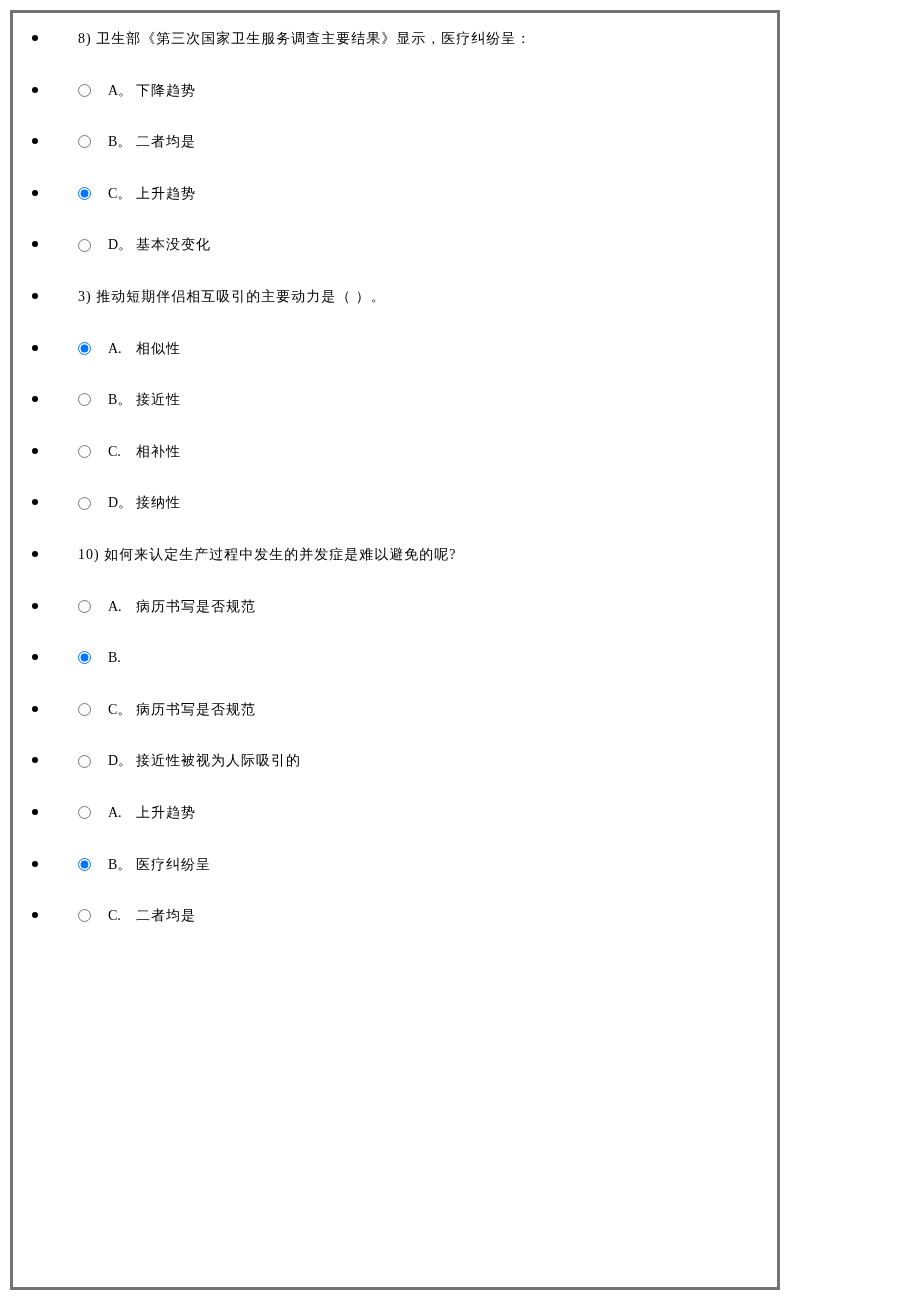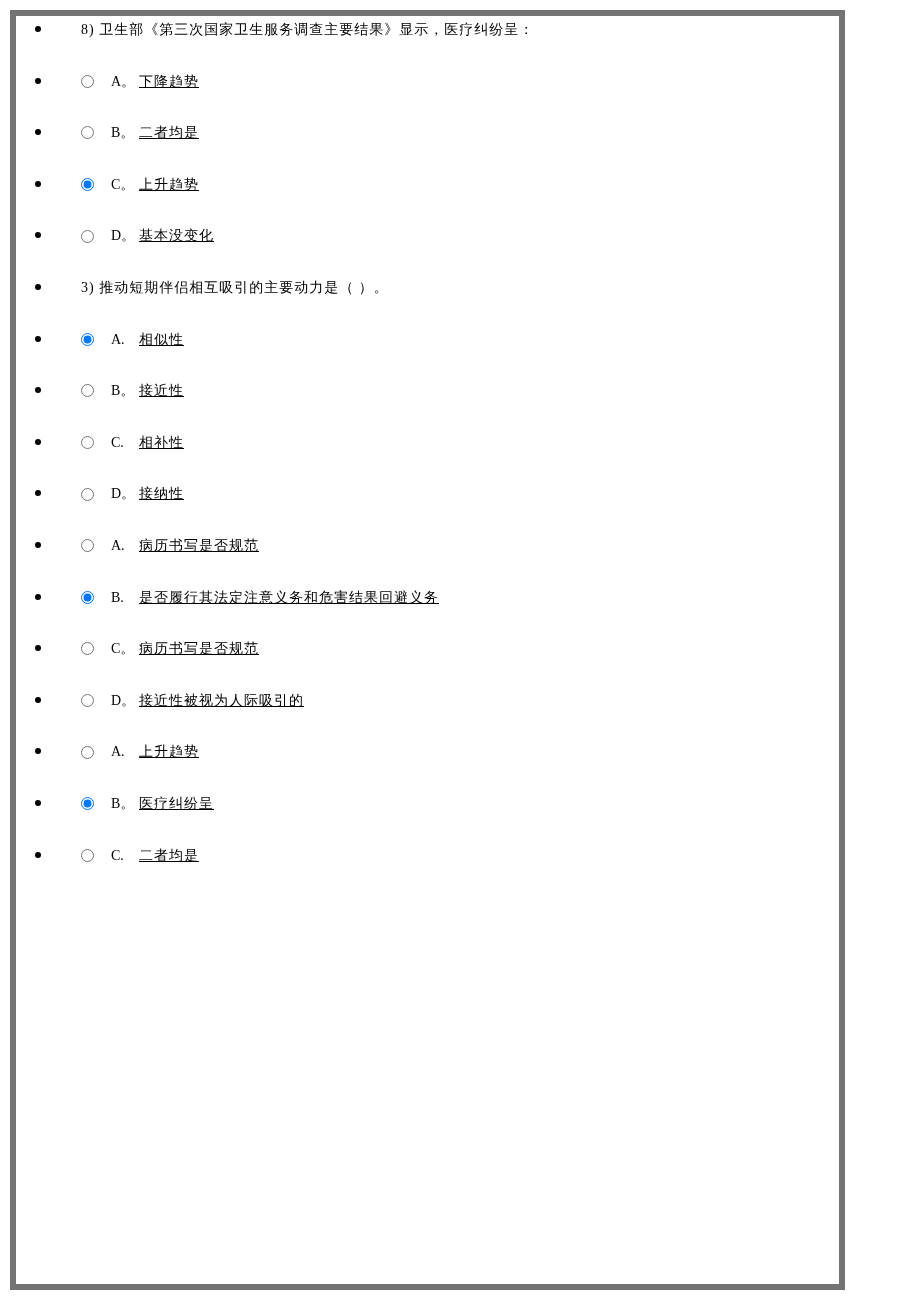--- a/index.html
+++ b/index.html
@@ -5,24 +5,24 @@
     * { margin: 0; padding: 0; box-sizing: border-box; }
     body {
       font-family: "SimSun", "宋体", serif;
       font-size: 14px;
       color: #000;
       background: #fff;
       padding: 10px;
       line-height: 1.4;
     }
     .container {
-      border: 6px solid #737373;
-      width: 835px;
+      border: 3px solid #737373;
+      width: 770px;
       min-height: 1280px;
-      padding: 4px 15px;
+      padding: 16px 15px;
     }
     ul.outer {
       list-style: none;
     }
     ul.outer > li {
       position: relative;
       padding-left: 50px;
       margin-bottom: 32px;
     }
     ul.outer > li::before {
@@ -53,21 +53,20 @@
       width: 13px;
       height: 13px;
       margin: 0;
     }
     .opt-letter {
       display: inline-block;
       min-width: 28px;
     }
     .opt-text {
       letter-spacing: 1px;
-      text-decoration: underline;
     }
   </style>
 </head>
 <body>
 
 <div class="container">
   <ul class="outer" id="qlist">
   <li><span class="question">8)  卫生部《第三次国家卫生服务调查主要结果》显示，医疗纠纷呈：</span></li>
       <li>
         <div class="option-row">
@@ -135,36 +134,36 @@
       </li>
       <li>
         <div class="option-row">
           <span class="radio-wrap">
             <input type="radio" name="q1" style="">
           </span>
           <span class="opt-letter">D。</span>
           <span class="opt-text">接纳性</span>
         </div>
       </li>
+      <li><span class="question">10)  如何来认定生产过程中发生的并发症是难以避免的呢?</span></li>
       <li>
         <div class="option-row">
           <span class="radio-wrap">
             <input type="radio" name="q2" style="">
           </span>
           <span class="opt-letter">A.</span>
           <span class="opt-text">病历书写是否规范</span>
         </div>
       </li>
       <li>
         <div class="option-row">
           <span class="radio-wrap">
             <input type="radio" name="q2" checked="" style="">
           </span>
           <span class="opt-letter">B.</span>
-          <span class="opt-text">是否履行其法定注意义务和危害结果回避义务</span>
         </div>
       </li>
       <li>
         <div class="option-row">
           <span class="radio-wrap">
             <input type="radio" name="q2" style="">
           </span>
           <span class="opt-letter">C。</span>
           <span class="opt-text">病历书写是否规范</span>
         </div>

